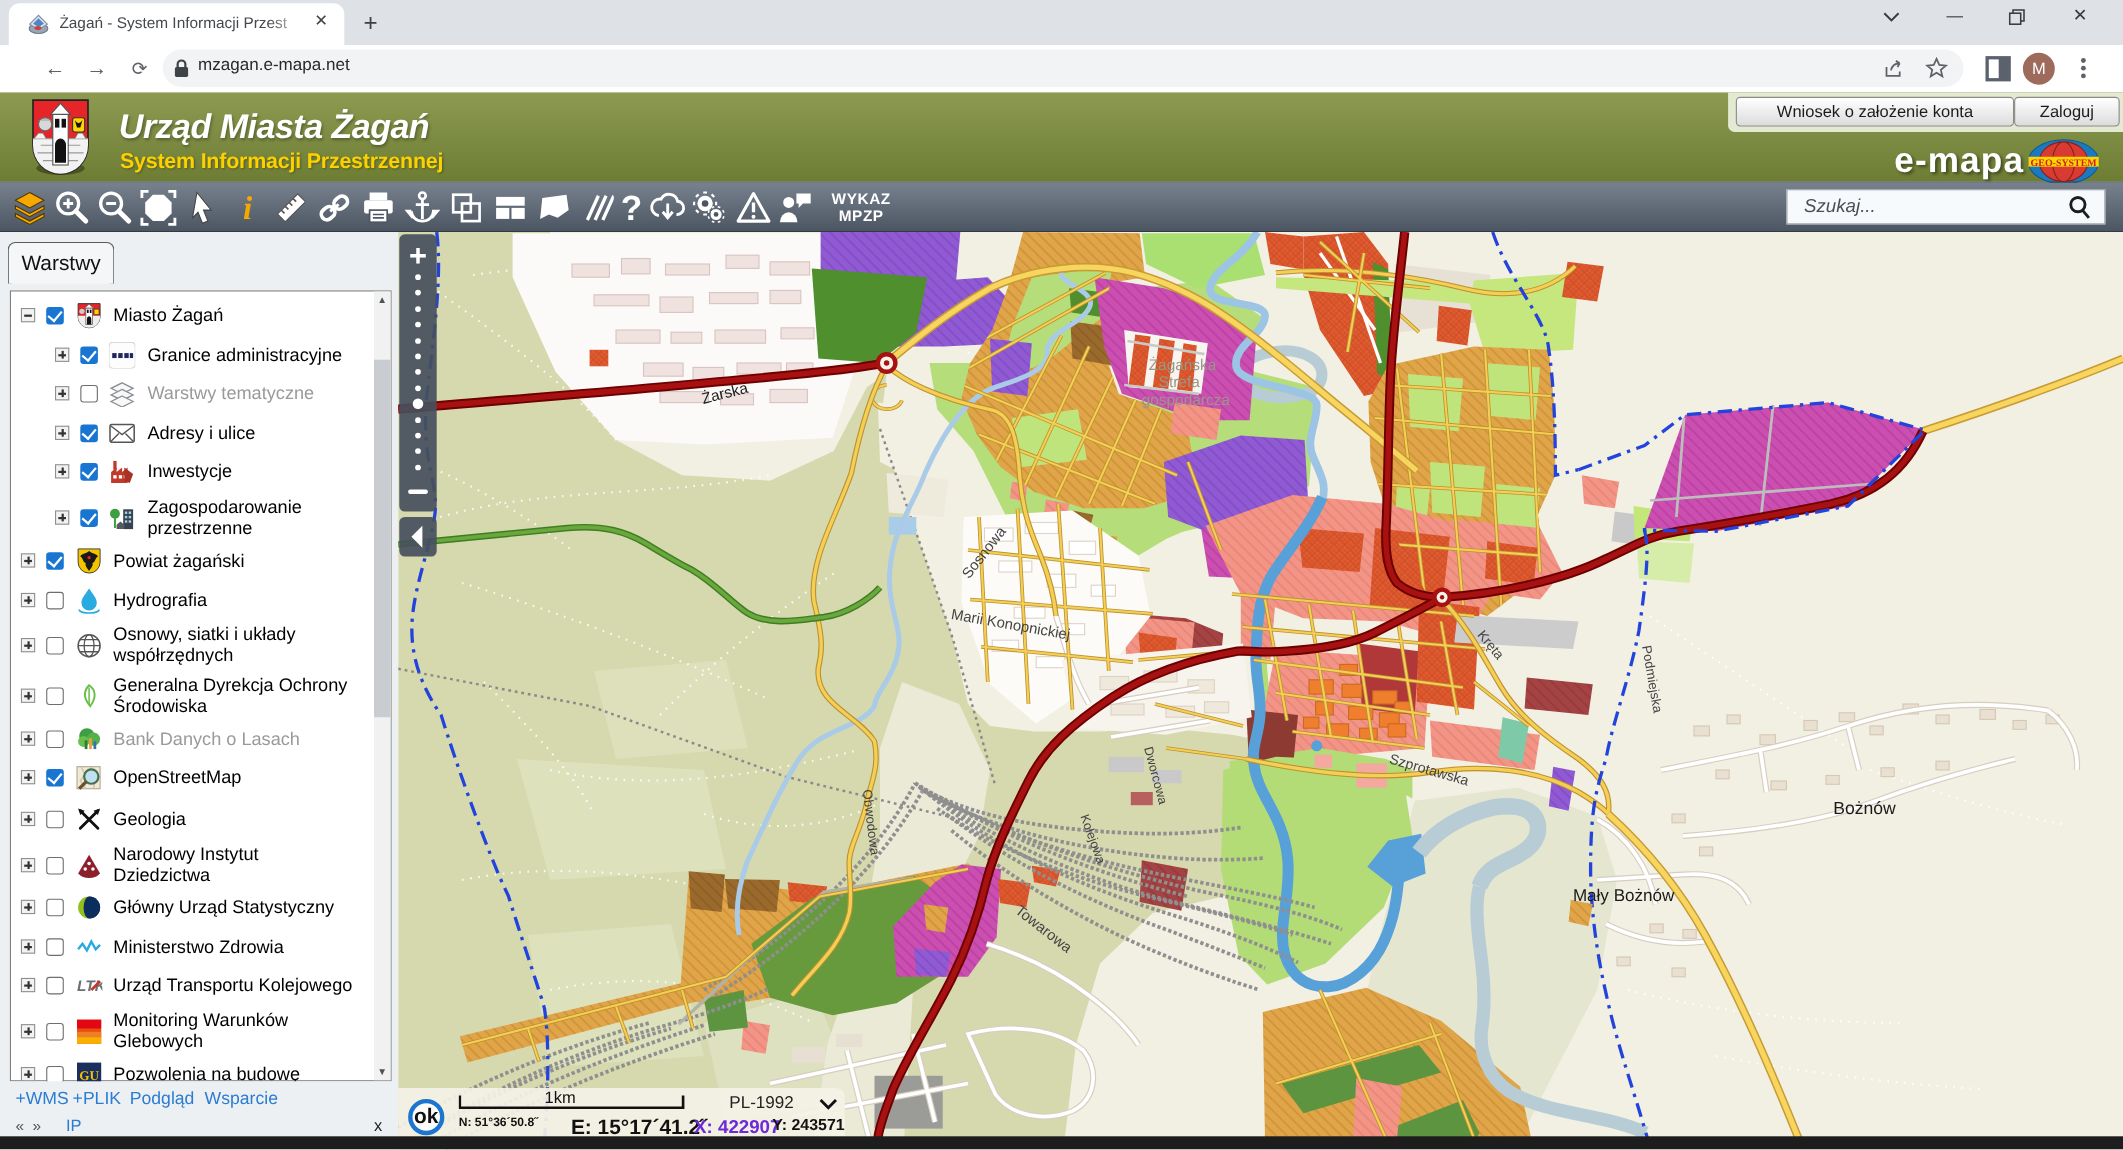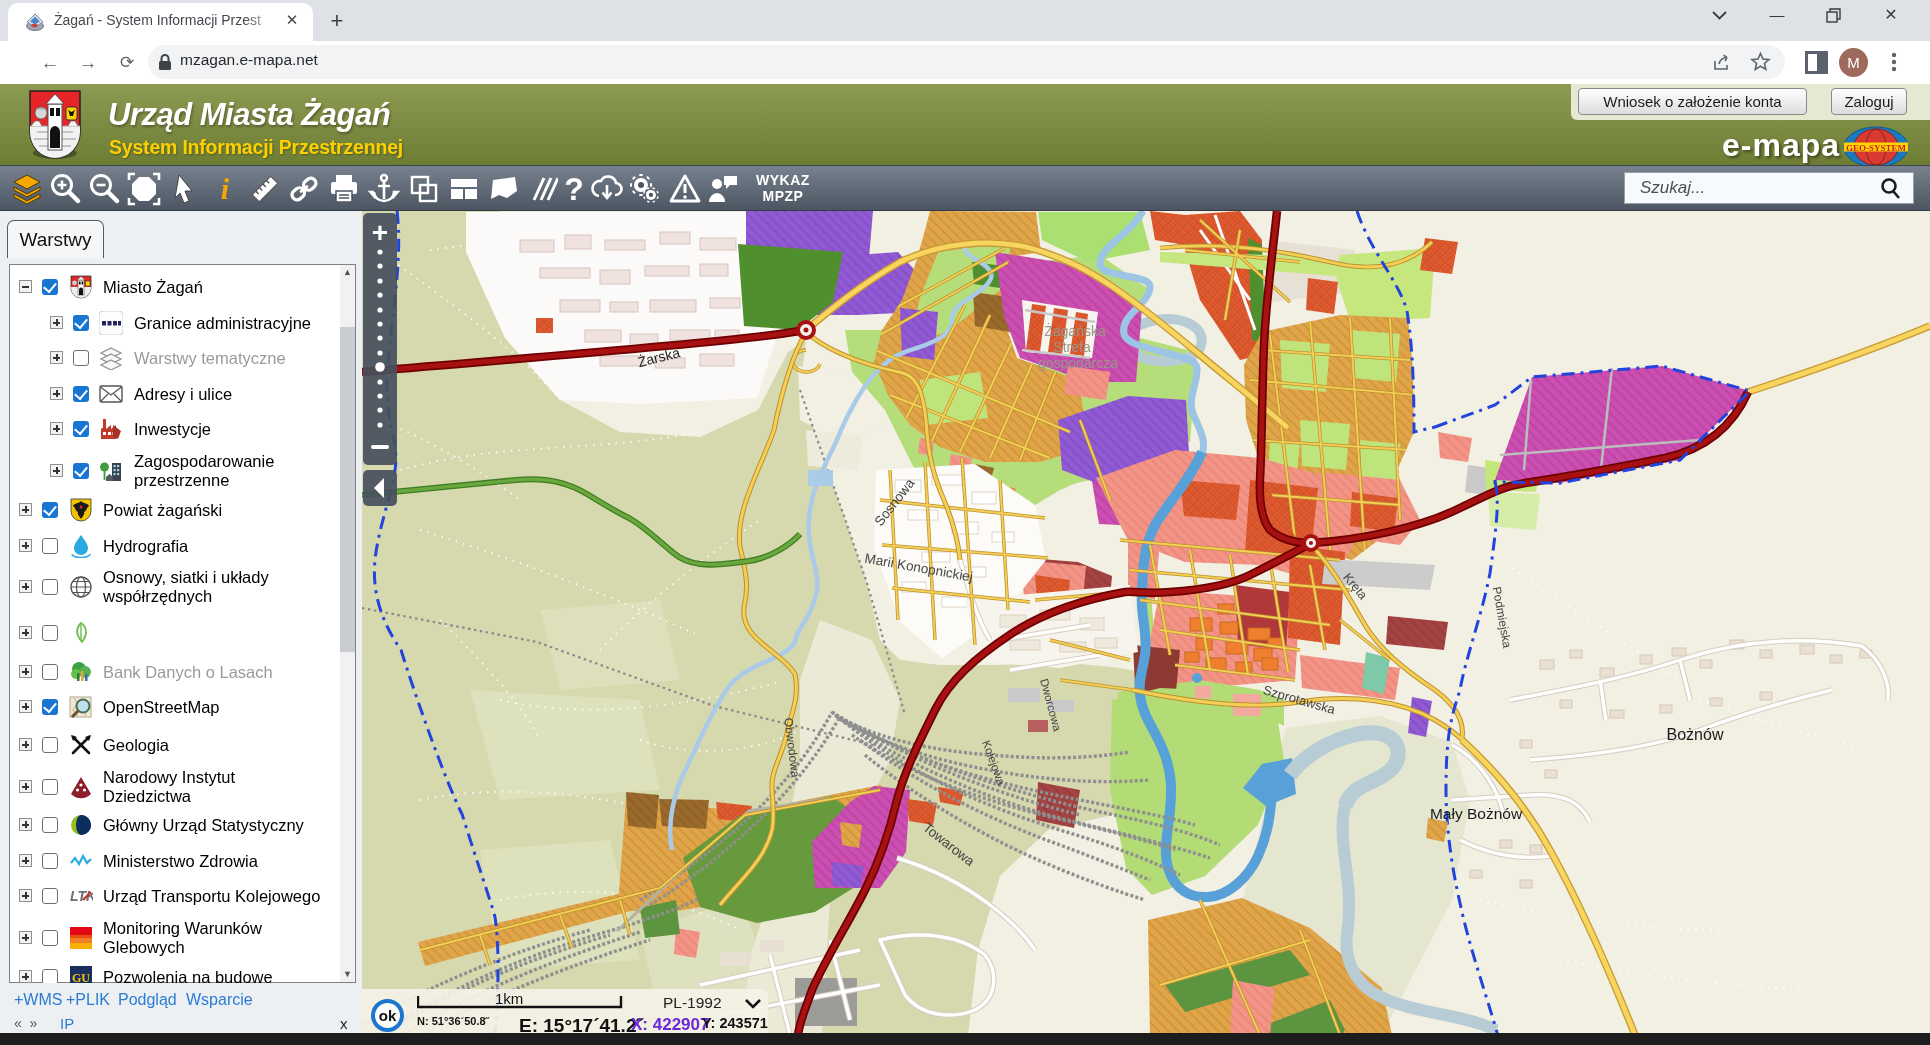--- a/index.html
+++ b/index.html
@@ -60,21 +60,21 @@
 #pbottom { left:0px; top:1014px; width:362px; height:19px; background:#edf0f2; }
 
 
 #map { left:362px; top:211px; width:1568px; height:834px; }
 #blackstrip { left:0px; top:1033px; width:1930px; height:12px; background:#1d1d1d; }
 
 
 #zoomctl { left:363px; top:213px; width:34px; height:252px; background:rgba(70,80,92,.92); border-radius:5px; }
 #collapsebtn { left:363px; top:470px; width:34px; height:36px; background:rgba(70,80,92,.92); border-radius:5px; color:#fff; }
 #botbar { left:362px; top:989px; width:406px; height:46px; background:rgba(244,242,230,.92); border-radius:0 8px 0 0;}
-#okbtn { left:371px; top:999px; width:33px; height:33px; border-radius:50%; background:#fdfdfb; border:4.5px solid #1c76cf; color:#111; font-weight:bold; font-size:15px; text-align:center; line-height:25px; }
+#okbtn { left:371px; top:999px; width:33px; height:33px; border-radius:50%; background:#fdfdfb; border:4.5px solid #1c76cf; color:#111; font-weight:bold; font-size:19px; text-align:center; line-height:25px; }
 
 #attrib { right:8px; top:998px; text-align:right; font-size:15px; color:#000; line-height:18px; text-shadow:0 0 3px #fff,0 0 3px #fff,0 0 3px #fff; }
 </style>
 </head>
 <body>
 <div id="stage">
 
 <div class="abs" id="tabstrip"></div>
 <div class="abs" id="tab"></div>
 <svg class="abs" style="left:24px;top:10px" width="22" height="22" viewBox="0 0 22 22">
@@ -137,22 +137,22 @@
       <rect x="27" y="18" width="4" height="8" fill="#111"></rect>
   <path d="M21,58 V42 a5,6 0 0 1 10,0 V58 Z" fill="#111"></path>
   <circle cx="12" cy="23" r="6" fill="#d8d8d8" stroke="#666"></circle>
   <path d="M6,20 q6,-6 12,0" fill="#bbb" stroke="#666" stroke-width=".8"></path>
   <rect x="37" y="17" width="11" height="13" rx="2" fill="#ffd400" stroke="#333"></rect>
   <path d="M39,19 q3.5,6 7,0 l-2,7 h-3 z" fill="#111"></path>
 </svg>
 <div class="abs" id="htitle">Urząd Miasta Żagań</div>
 <div class="abs" id="hsub">System Informacji Przestrzennej</div>
 <div class="abs" id="acctpanel"></div>
-<div class="abs hbtn" style="left:1578px;width:229px;line-height:25px;">Wniosek o założenie konta</div>
-<div class="abs hbtn" style="left:1831px;width:76px;line-height:25px;">Zaloguj</div>
+<div class="abs hbtn" style="left:1578px;width:253px;line-height:25px;">Wniosek o założenie konta</div>
+<div class="abs hbtn" style="left:1831px;width:96px;line-height:25px;">Zaloguj</div>
 <div class="abs" id="emapa">e-mapa</div>
 <svg class="abs" style="left:1843px;top:126px" width="66" height="42" viewBox="0 0 66 42">
   <ellipse cx="33" cy="21" rx="32" ry="20" fill="#1a7ac0" stroke="#0d5a94"></ellipse>
   <ellipse cx="33" cy="21" rx="22" ry="18" fill="#d93b32"></ellipse>
   <path d="M33,3 a22,18 0 0 1 0,36 M33,3 a22,18 0 0 0 0,36 M33,3 a10,18 0 0 1 0,36 M33,3 a10,18 0 0 0 0,36 M11,21 h44" fill="none" stroke="#8c1f1a" stroke-width="1"></path>
   <rect x="1" y="16.5" width="64" height="9" fill="#ffd400"></rect>
   <text x="33" y="24.5" font-size="9" font-weight="bold" fill="#c22" text-anchor="middle" font-family="Liberation Serif,serif">GEO-SYSTEM</text>
 </svg>
 
 <div class="abs" id="toolbar"></div>
@@ -380,20 +380,21 @@
         <ellipse cx="12" cy="12" rx="4.5" ry="10" fill="none" stroke="#555" stroke-width="1.2"></ellipse>
         <path d="M2,12 h20 M3.5,6.5 h17 M3.5,17.5 h17" stroke="#555" stroke-width="1.2"></path>
       </svg></div>
 <div class="abs tlabel" style="left:103px;top:568px">Osnowy, siatki i układy<br>współrzędnych</div>
 <div class="abs exp plus" style="left:19px;top:626px"></div>
 <div class="abs cb off" style="left:42px;top:625px"></div>
 <div class="abs tico" style="left:69px;top:621px"><svg width="24" height="24" viewBox="0 0 24 24">
         <path d="M12,2 C18,6 19,13 13,21 C8,15 6,8 12,2 Z" fill="none" stroke="#6abf4b" stroke-width="1.8"></path>
         <path d="M12,4 V20" stroke="#6abf4b" stroke-width="1.4"></path>
       </svg></div>
+<div class="abs tlabel" style="left:103px;top:614px">Generalna Dyrekcja Ochrony<br>Środowiska</div>
 <div class="abs exp plus" style="left:19px;top:665px"></div>
 <div class="abs cb off" style="left:42px;top:664px"></div>
 <div class="abs tico" style="left:69px;top:660px"><svg width="24" height="24" viewBox="0 0 24 24">
         <circle cx="10" cy="9" r="7" fill="#3e9e44"></circle>
         <circle cx="16" cy="12" r="6" fill="#54b14e"></circle>
         <circle cx="7" cy="14" r="5" fill="#6abf4b"></circle>
         <g>
           <rect x="8" y="13" width="2.5" height="8" fill="#2e7d32"></rect>
           <rect x="12" y="11" width="2.5" height="10" fill="#e8a33d"></rect>
           <rect x="16" y="14" width="2.5" height="7" fill="#3a6fb0"></rect>

